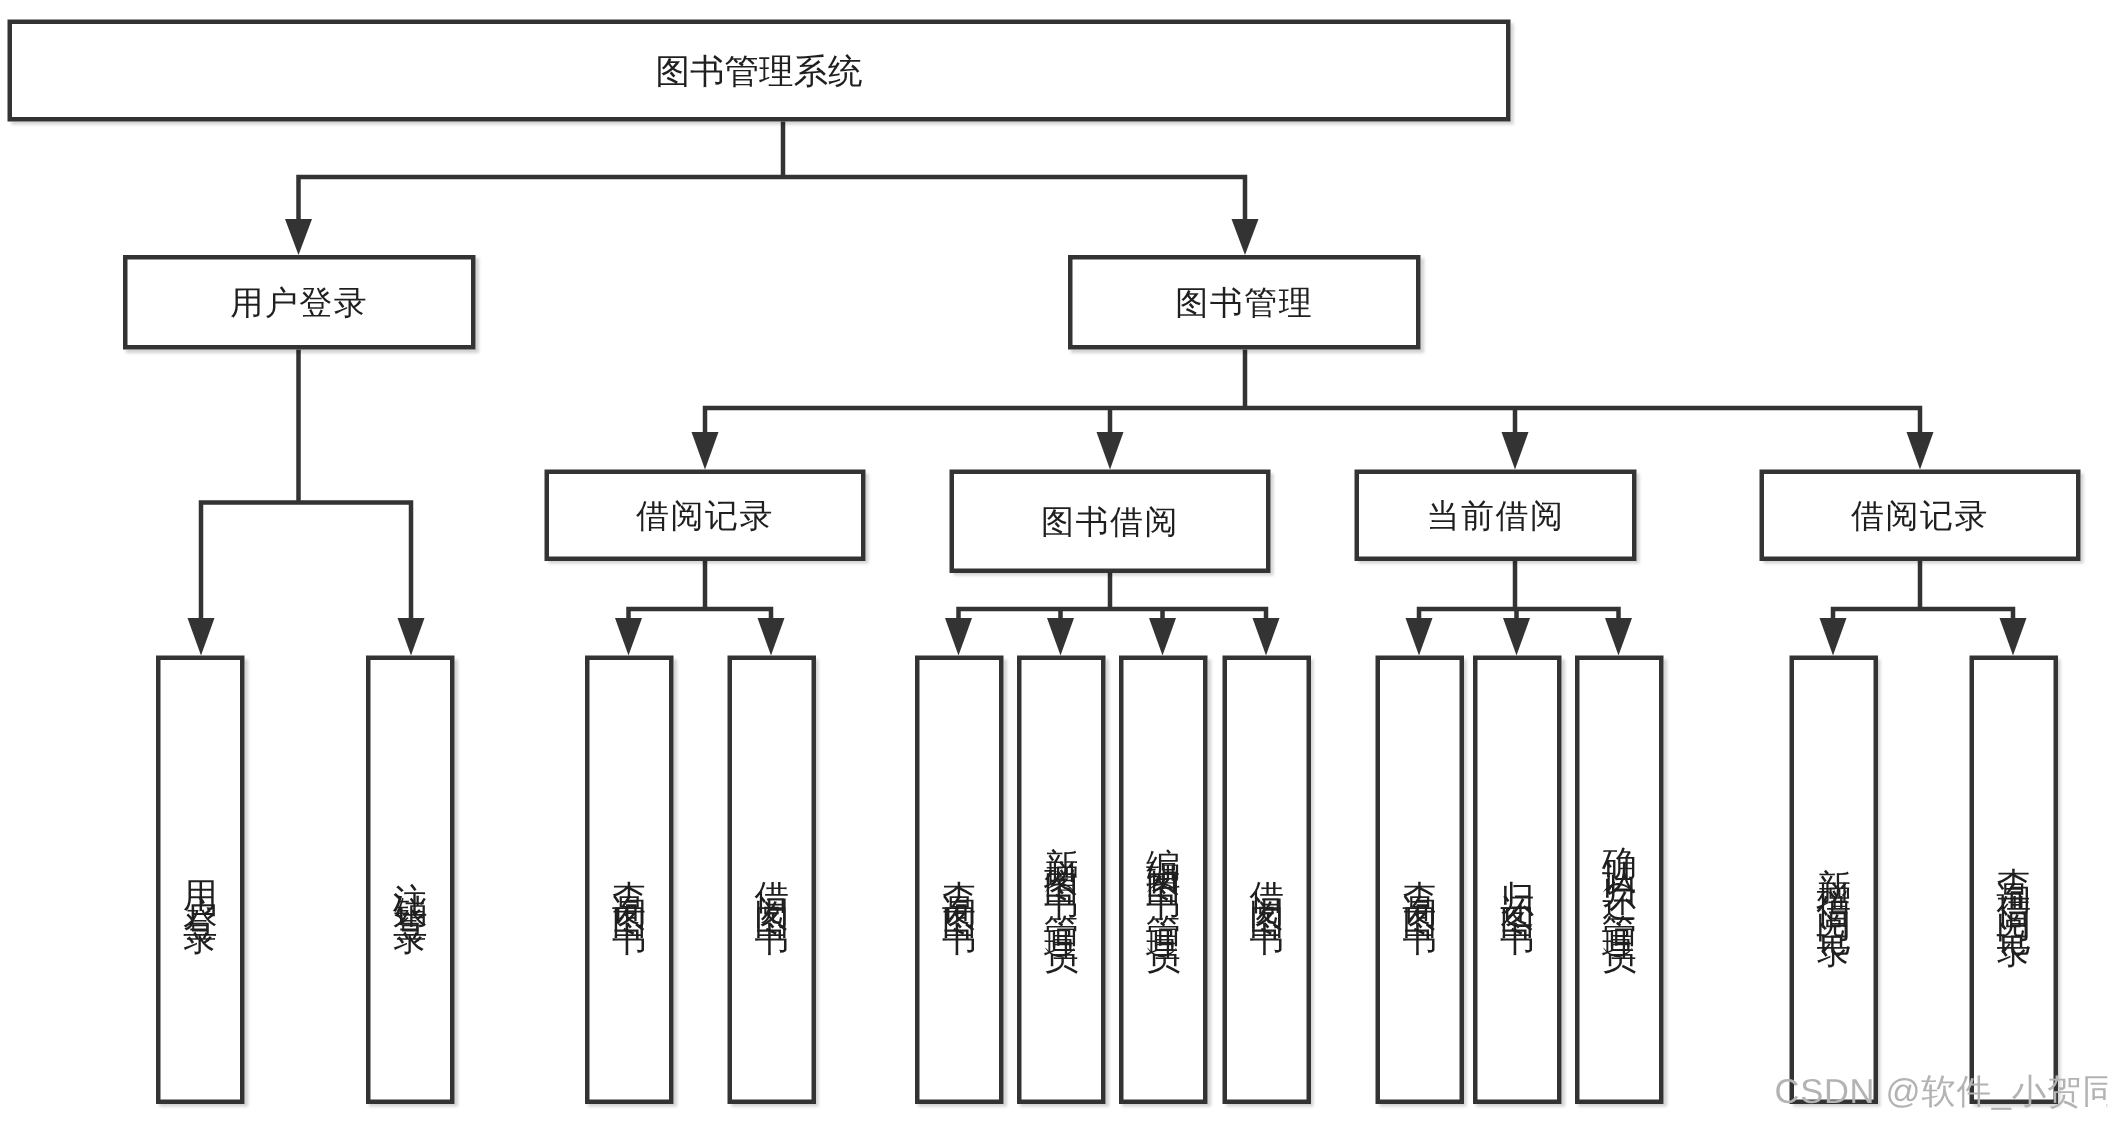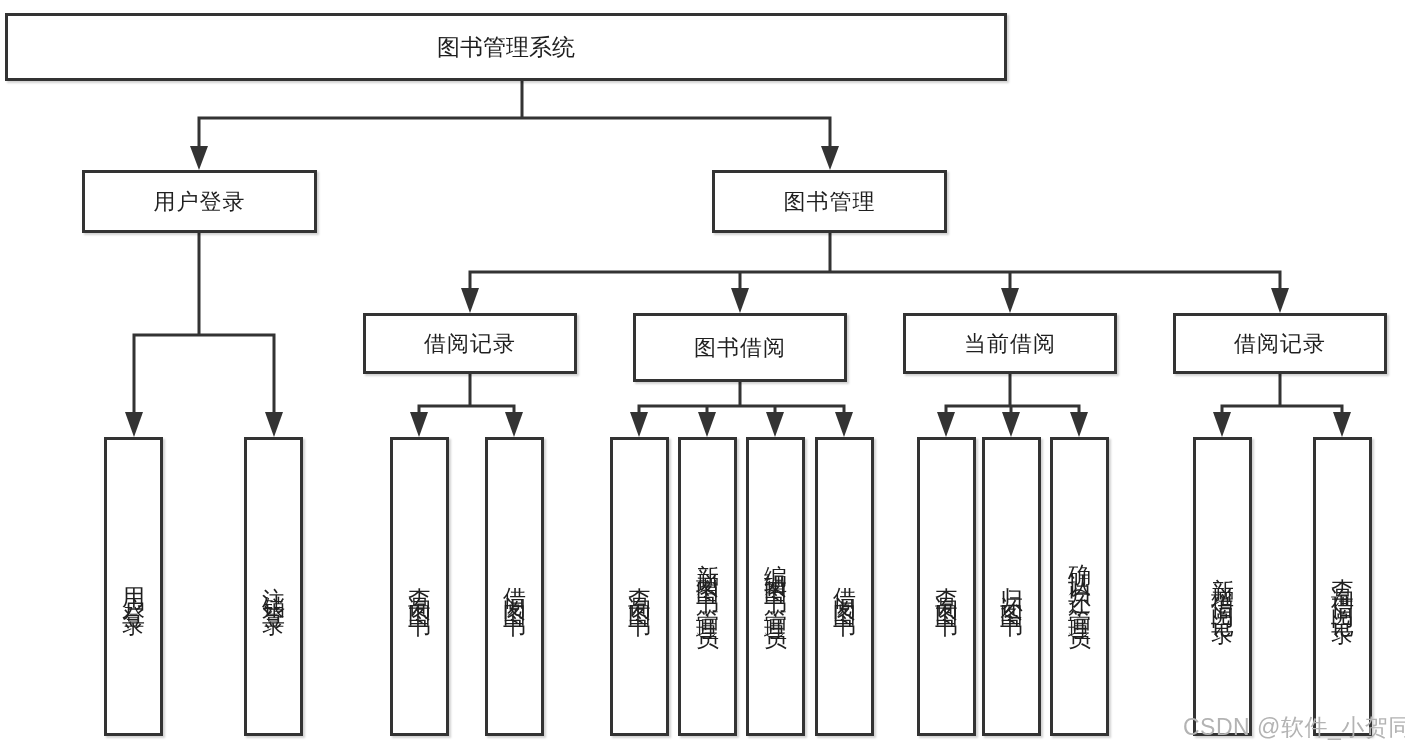--- a/index.html
+++ b/index.html
@@ -116,21 +116,21 @@
   <div class="node h-label" style="left:712px; top:170px; width:235px; height:63px">
     <span>图书管理</span>
   </div>
 
   <div class="node h-label" style="left:363px; top:313px; width:214px; height:61px">
     <span>借阅记录</span>
   </div>
   <div class="node h-label" style="left:633px; top:313px; width:214px; height:69px">
     <span>图书借阅</span>
   </div>
-  <div class="node h-label" style="left:903px; top:313px; width:214px; height:61px">
+  <div class="node h-label" style="left:903px; top:313px; width:188px; height:61px">
     <span>当前借阅</span>
   </div>
   <div class="node h-label" style="left:1173px; top:313px; width:214px; height:61px">
     <span>借阅记录</span>
   </div>
 
   <div class="node leaf" style="left:104px; top:437px; width:59px; height:299px">
     <span>用户登录</span>
   </div>
   <div class="node leaf" style="left:244px; top:437px; width:59px; height:299px">

